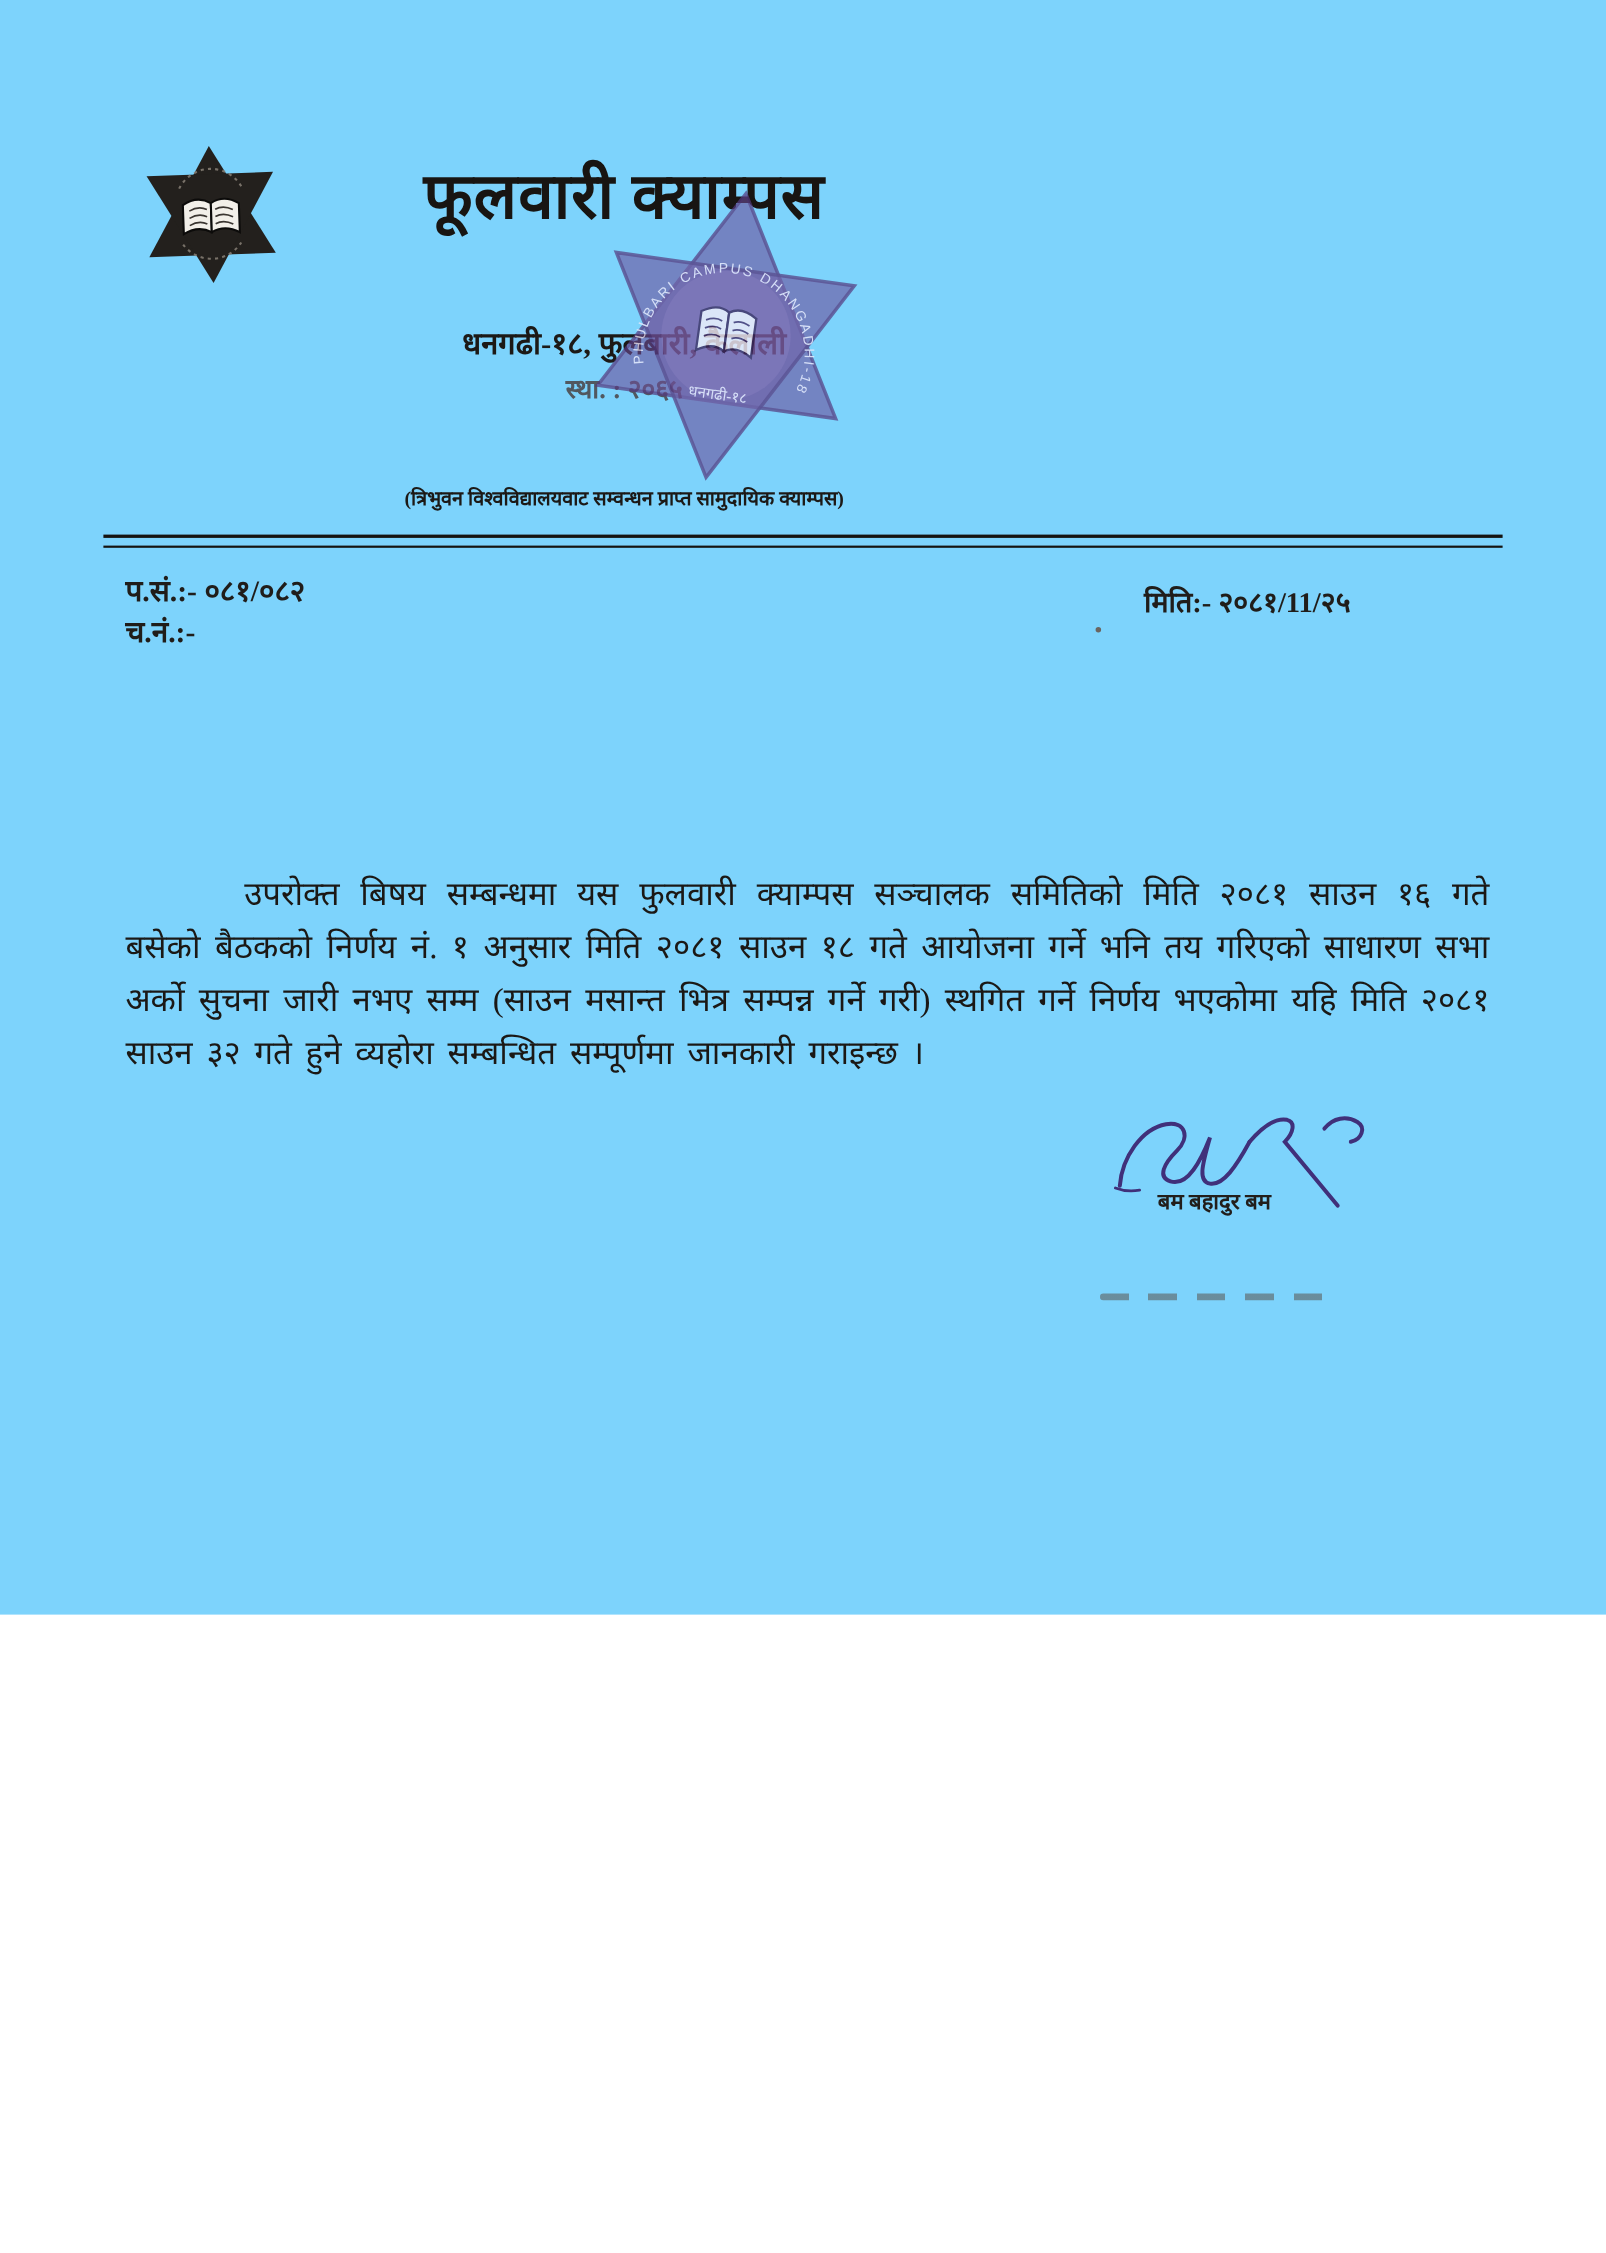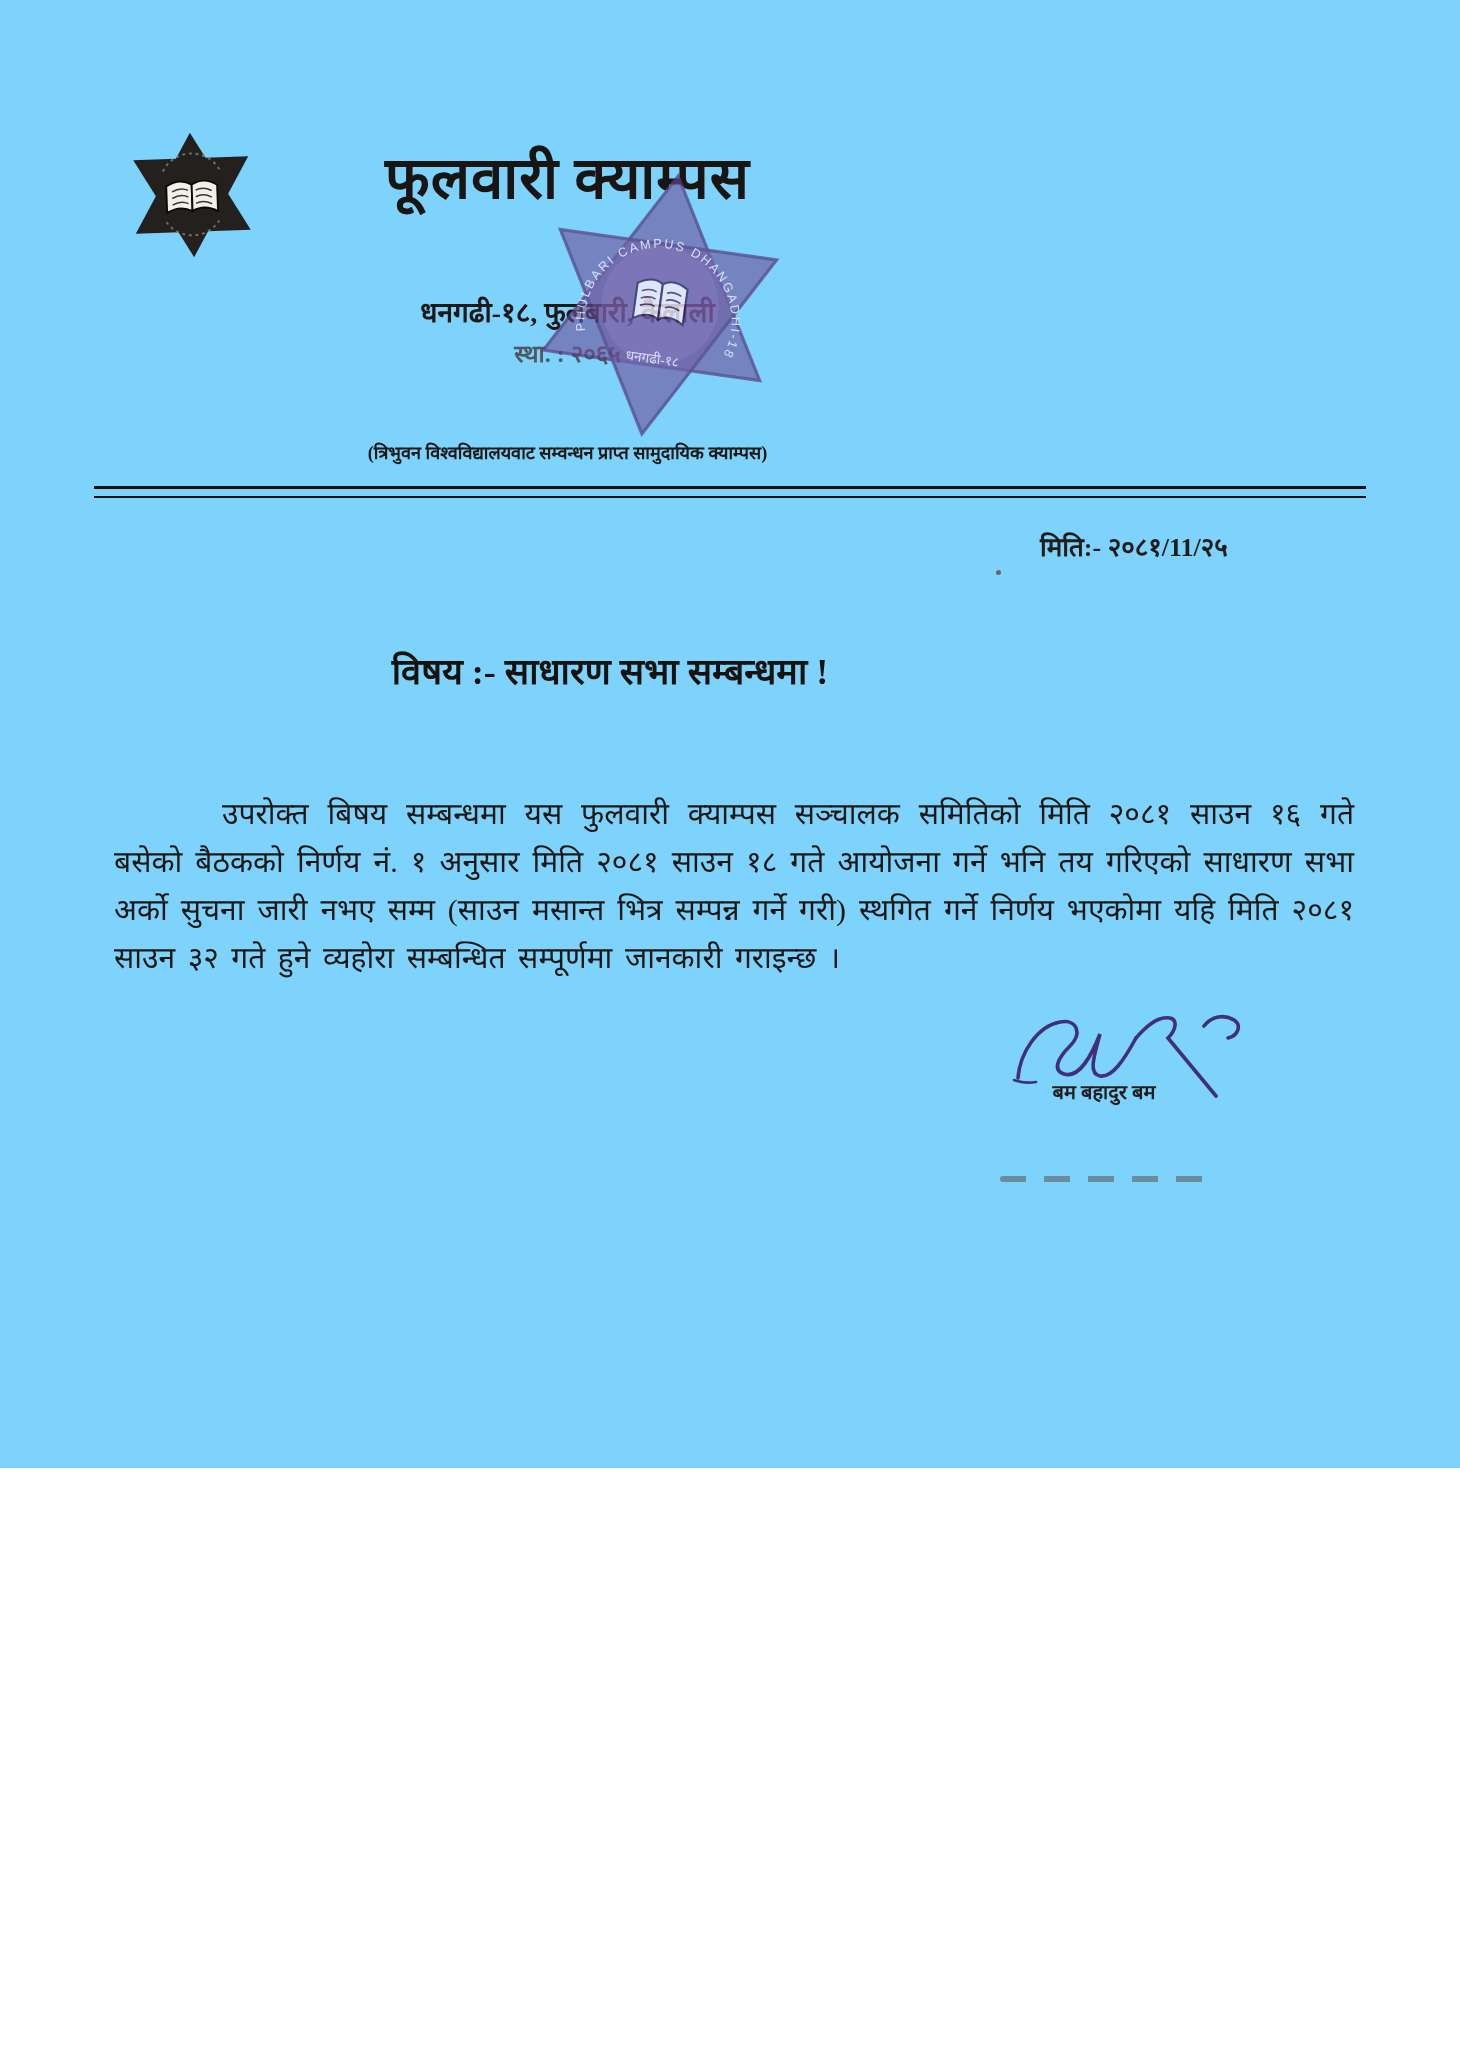--- a/index.html
+++ b/index.html
@@ -115,24 +115,27 @@
       <text font-size="12" fill="#f0e8fa" opacity=".95" font-family="Liberation Sans, sans-serif" letter-spacing="2">
         <textPath href="#stampArc" startOffset="4">PHULBARI CAMPUS DHANGADHI-18 KAILALI</textPath>
       </text>
       <text x="120" y="186" text-anchor="middle" font-size="13" fill="#f0e8fa" opacity=".95" font-family="Liberation Serif, serif">धनगढी-१८</text>
     </g>
   </svg>
 
 
   <div class="rule"></div>
 
+  <div class="refs">
+    <div>प.सं.:- ०८१/०८२</div>
+    <div>च.नं.:-</div>
+  </div>
   <div class="date-line">मिति:- २०८१/11/२५</div>
   <div class="dot-artifact"></div>
 
-  <div class="subject">विषय :- साधारण सभा सम्बन्धमा !</div>
 
   <div class="body-par">उपरोक्त बिषय सम्बन्धमा यस फुलवारी क्याम्पस सञ्चालक समितिको मिति २०८१ साउन १६ गते बसेको बैठकको निर्णय नं. १ अनुसार मिति २०८१ साउन १८ गते आयोजना गर्ने भनि तय गरिएको साधारण सभा अर्को सुचना जारी नभए सम्म (साउन मसान्त भित्र सम्पन्न गर्ने गरी) स्थगित गर्ने निर्णय भएकोमा यहि मिति २०८१ साउन ३२ गते हुने व्यहोरा सम्बन्धित सम्पूर्णमा जानकारी गराइन्छ ।</div>
 
   <svg class="sig-scribble" viewBox="0 0 250 96">
     <g fill="none" stroke="#40307a" stroke-width="3.6" stroke-linecap="round">
       <path d="M10 70 C12 44 30 18 52 14 C70 11 74 26 62 38 C50 50 44 62 56 66 C72 71 84 46 92 26 C86 48 80 66 92 68 C104 70 116 52 128 30"></path>
       <path d="M128 30 C140 16 152 8 162 10 C170 12 168 22 160 30 L208 88"></path>
       <path d="M196 18 C204 8 216 6 226 12 C234 17 230 28 220 30"></path>
       <path d="M6 72 q10 4 22 2" stroke-width="2.6"></path>
     </g>

